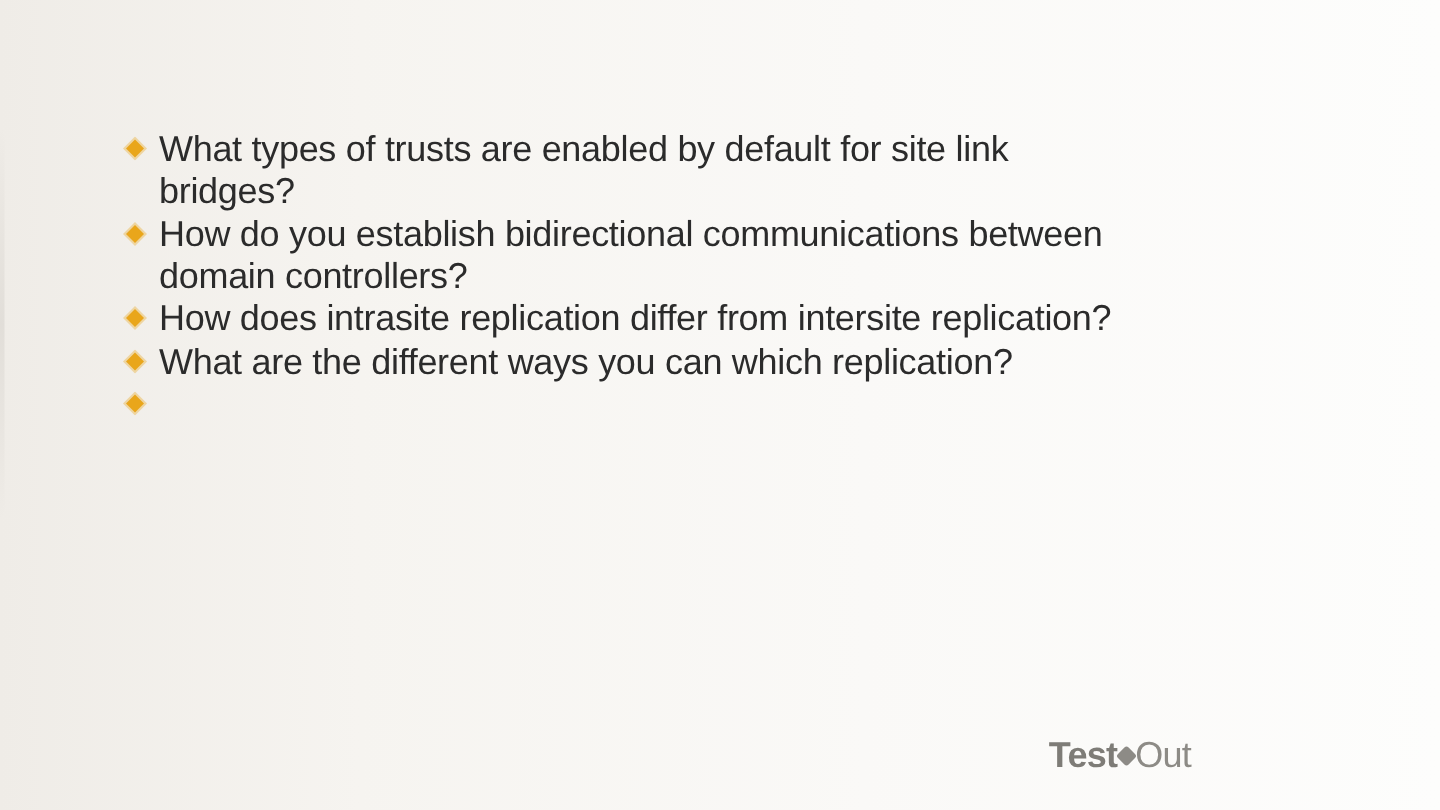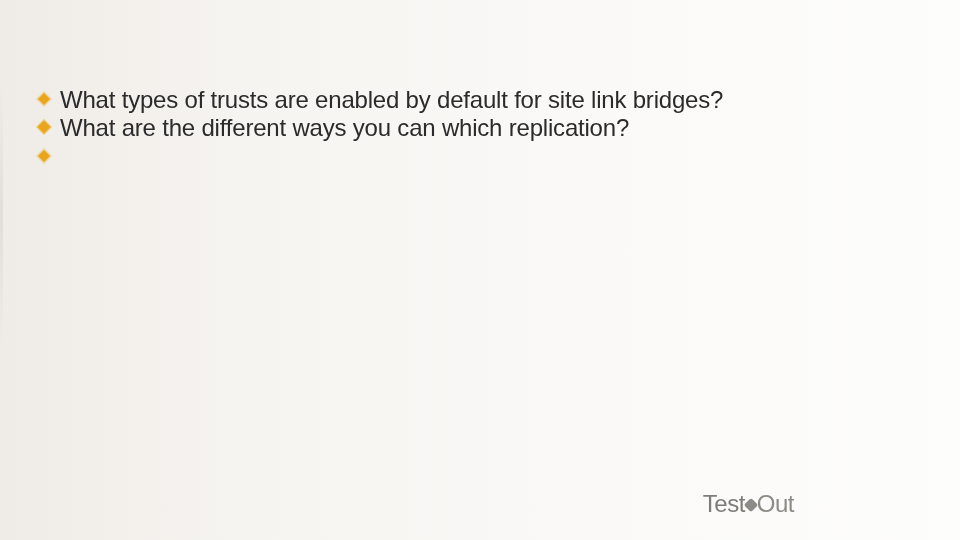--- a/index.html
+++ b/index.html
@@ -10,21 +10,21 @@
     overflow: hidden;
     font-family: "Helvetica Neue", Helvetica, Arial, sans-serif;
     background: linear-gradient(to right, #efece7 0%, #f6f4f0 25%, #faf9f7 60%, #fdfdfc 100%);
   }
   .slide {
     position: relative;
     width: 836px;
     height: 540px;
     box-sizing: border-box;
     padding-top: 86px;
-    padding-left: 36px;
+    padding-left: 82px;
     padding-right: 80px;
   }
   .left-accent {
     position: absolute;
     left: 0;
     top: 86px;
     width: 3px;
     height: 260px;
     background: linear-gradient(to bottom, rgba(200,196,190,0.0), rgba(200,196,190,0.35), rgba(200,196,190,0.0));
   }
@@ -65,21 +65,21 @@
   .footer-right {
     position: absolute;
     right: 42px;
     bottom: 22px;
     font-size: 24px;
     color: #8d8b86;
     font-weight: 300;
     letter-spacing: -0.5px;
   }
   .footer-right .bold {
-    font-weight: 400;
+    font-weight: 700;
     color: #7e7c77;
   }
   .footer-right .dot {
     display: inline-block;
     width: 10px;
     height: 10px;
     background: #8d8b86;
     border-radius: 2px;
     transform: rotate(45deg);
     margin: 0 1px 2px 1px;
@@ -106,20 +106,32 @@
     </li>
     <li>
       <span class="bullet-icon">
         <svg viewBox="0 0 16 16" width="16" height="16">
             <g fill="currentColor">
               <polygon points="8,0 16,8 8,16 0,8" opacity="0.35"></polygon>
               <polygon points="8,2 14,8 8,14 2,8"></polygon>
             </g>
           </svg>
       </span>
+      <span>How do you establish bidirectional communications between domain controllers?</span>
+    </li>
+    <li>
+      <span class="bullet-icon">
+        <svg viewBox="0 0 16 16" width="16" height="16">
+            <g fill="currentColor">
+              <polygon points="8,0 16,8 8,16 0,8" opacity="0.35"></polygon>
+              <polygon points="8,2 14,8 8,14 2,8"></polygon>
+            </g>
+          </svg>
+      </span>
+      <span>How does intrasite replication differ from intersite replication?</span>
     </li>
     <li>
       <span class="bullet-icon">
         <svg viewBox="0 0 16 16" width="16" height="16">
             <g fill="currentColor">
               <polygon points="8,0 16,8 8,16 0,8" opacity="0.35"></polygon>
               <polygon points="8,2 14,8 8,14 2,8"></polygon>
             </g>
           </svg>
       </span>

